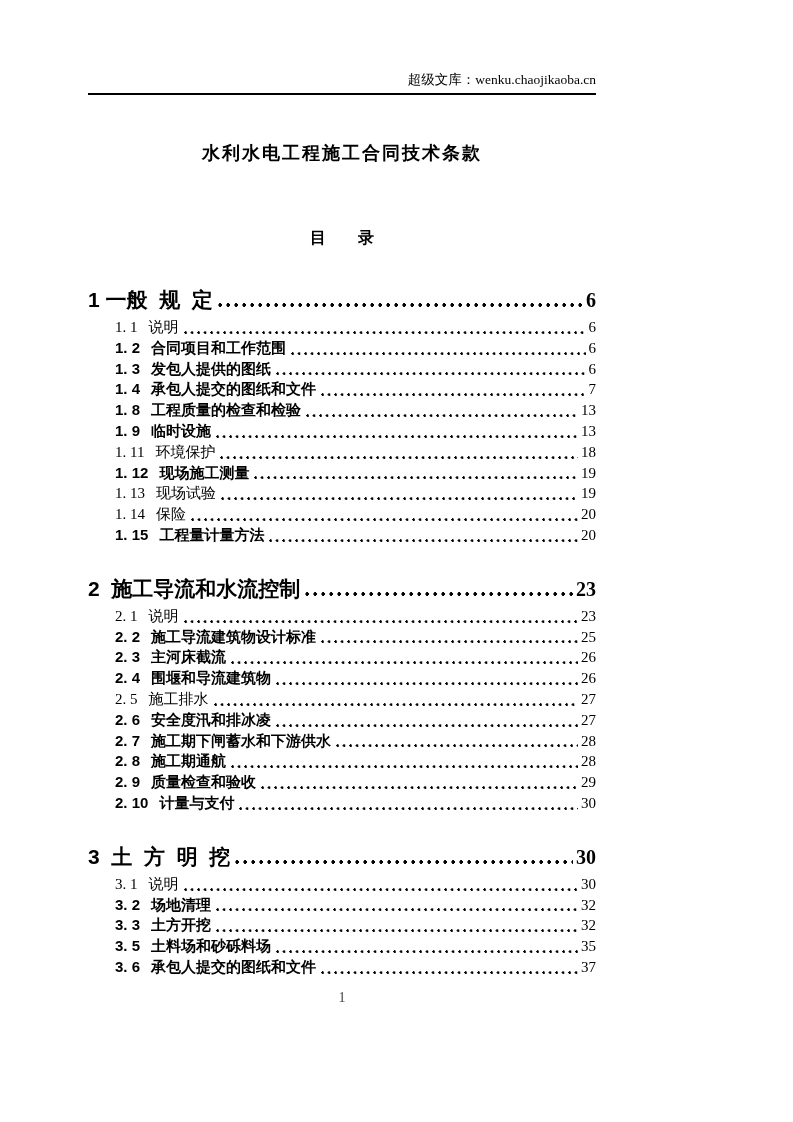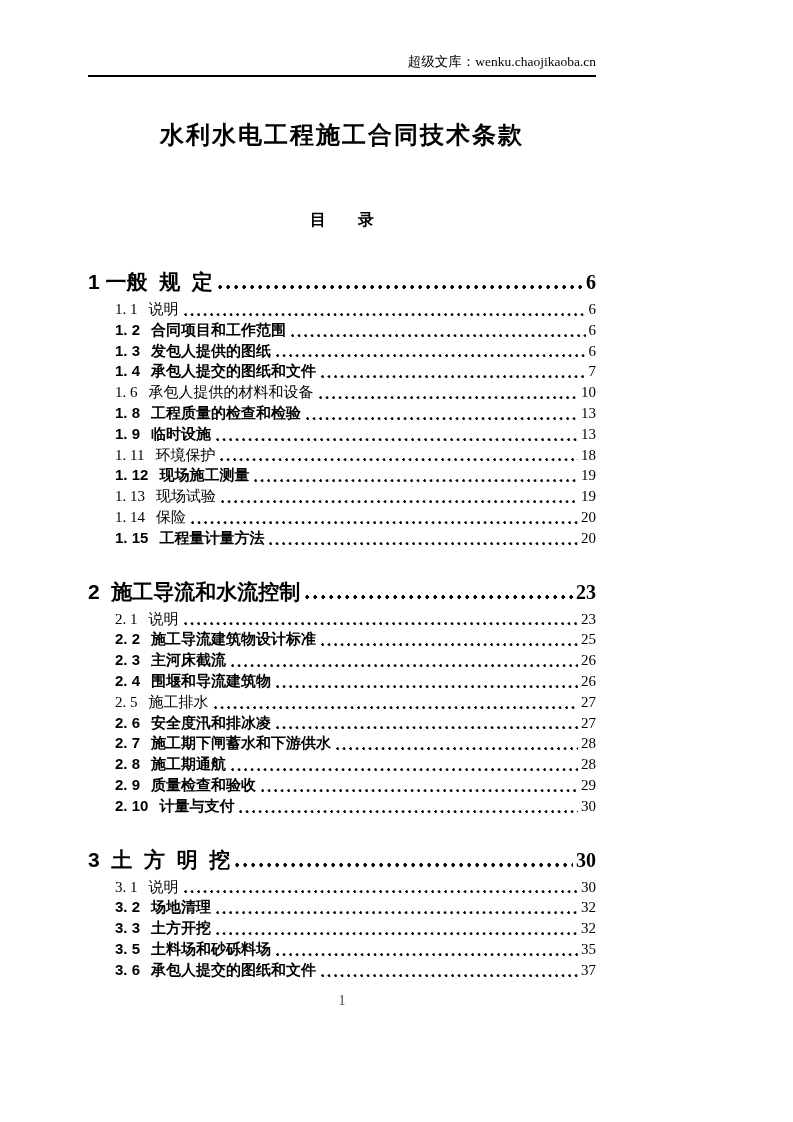--- a/index.html
+++ b/index.html
@@ -5,38 +5,38 @@
   * { margin: 0; padding: 0; box-sizing: border-box; }
   html, body { background: #ffffff; }
   body {
     width: 793px; height: 1122px;
     font-family: "Liberation Serif", "DejaVu Serif", serif;
     color: #000;
     overflow: hidden;
   }
   .page {
     width: 677px; height: 1122px;
-    padding: 54px 81px 0 88px;
+    padding: 72px 81px 0 88px;
     position: relative;
     background: #fff;
   }
   
   .header {
     text-align: right;
     font-size: 13.5px;
     line-height: 16px;
     padding-bottom: 5px;
     border-bottom: 2px solid #000;
     font-family: "Liberation Serif", "DejaVu Serif", serif;
   }
   
   .doc-title {
     margin-top: 44px;
     text-align: center;
-    font-size: 24px;
+    font-size: 18px;
     font-weight: bold;
     letter-spacing: 2px;
     line-height: 28px;
     font-family: "Liberation Serif", "DejaVu Serif", serif;
   }
   
   .toc-title {
     margin-top: 58px;
     text-align: center;
     font-size: 16px;
@@ -146,26 +146,20 @@
         <span class="label">发包人提供的图纸</span>
         <span class="leader"></span>
         <span class="pg">6</span>
       </div>
       <div class="toc-row toc-item bold">
         <span class="no">1. 4</span>
         <span class="label">承包人提交的图纸和文件</span>
         <span class="leader"></span>
         <span class="pg">7</span>
       </div>
-      <div class="toc-row toc-item">
-        <span class="no">1. 6</span>
-        <span class="label">承包人提供的材料和设备</span>
-        <span class="leader"></span>
-        <span class="pg">10</span>
-      </div>
       <div class="toc-row toc-item bold">
         <span class="no">1. 8</span>
         <span class="label">工程质量的检查和检验</span>
         <span class="leader"></span>
         <span class="pg">13</span>
       </div>
       <div class="toc-row toc-item bold">
         <span class="no">1. 9</span>
         <span class="label">临时设施</span>
         <span class="leader"></span>

